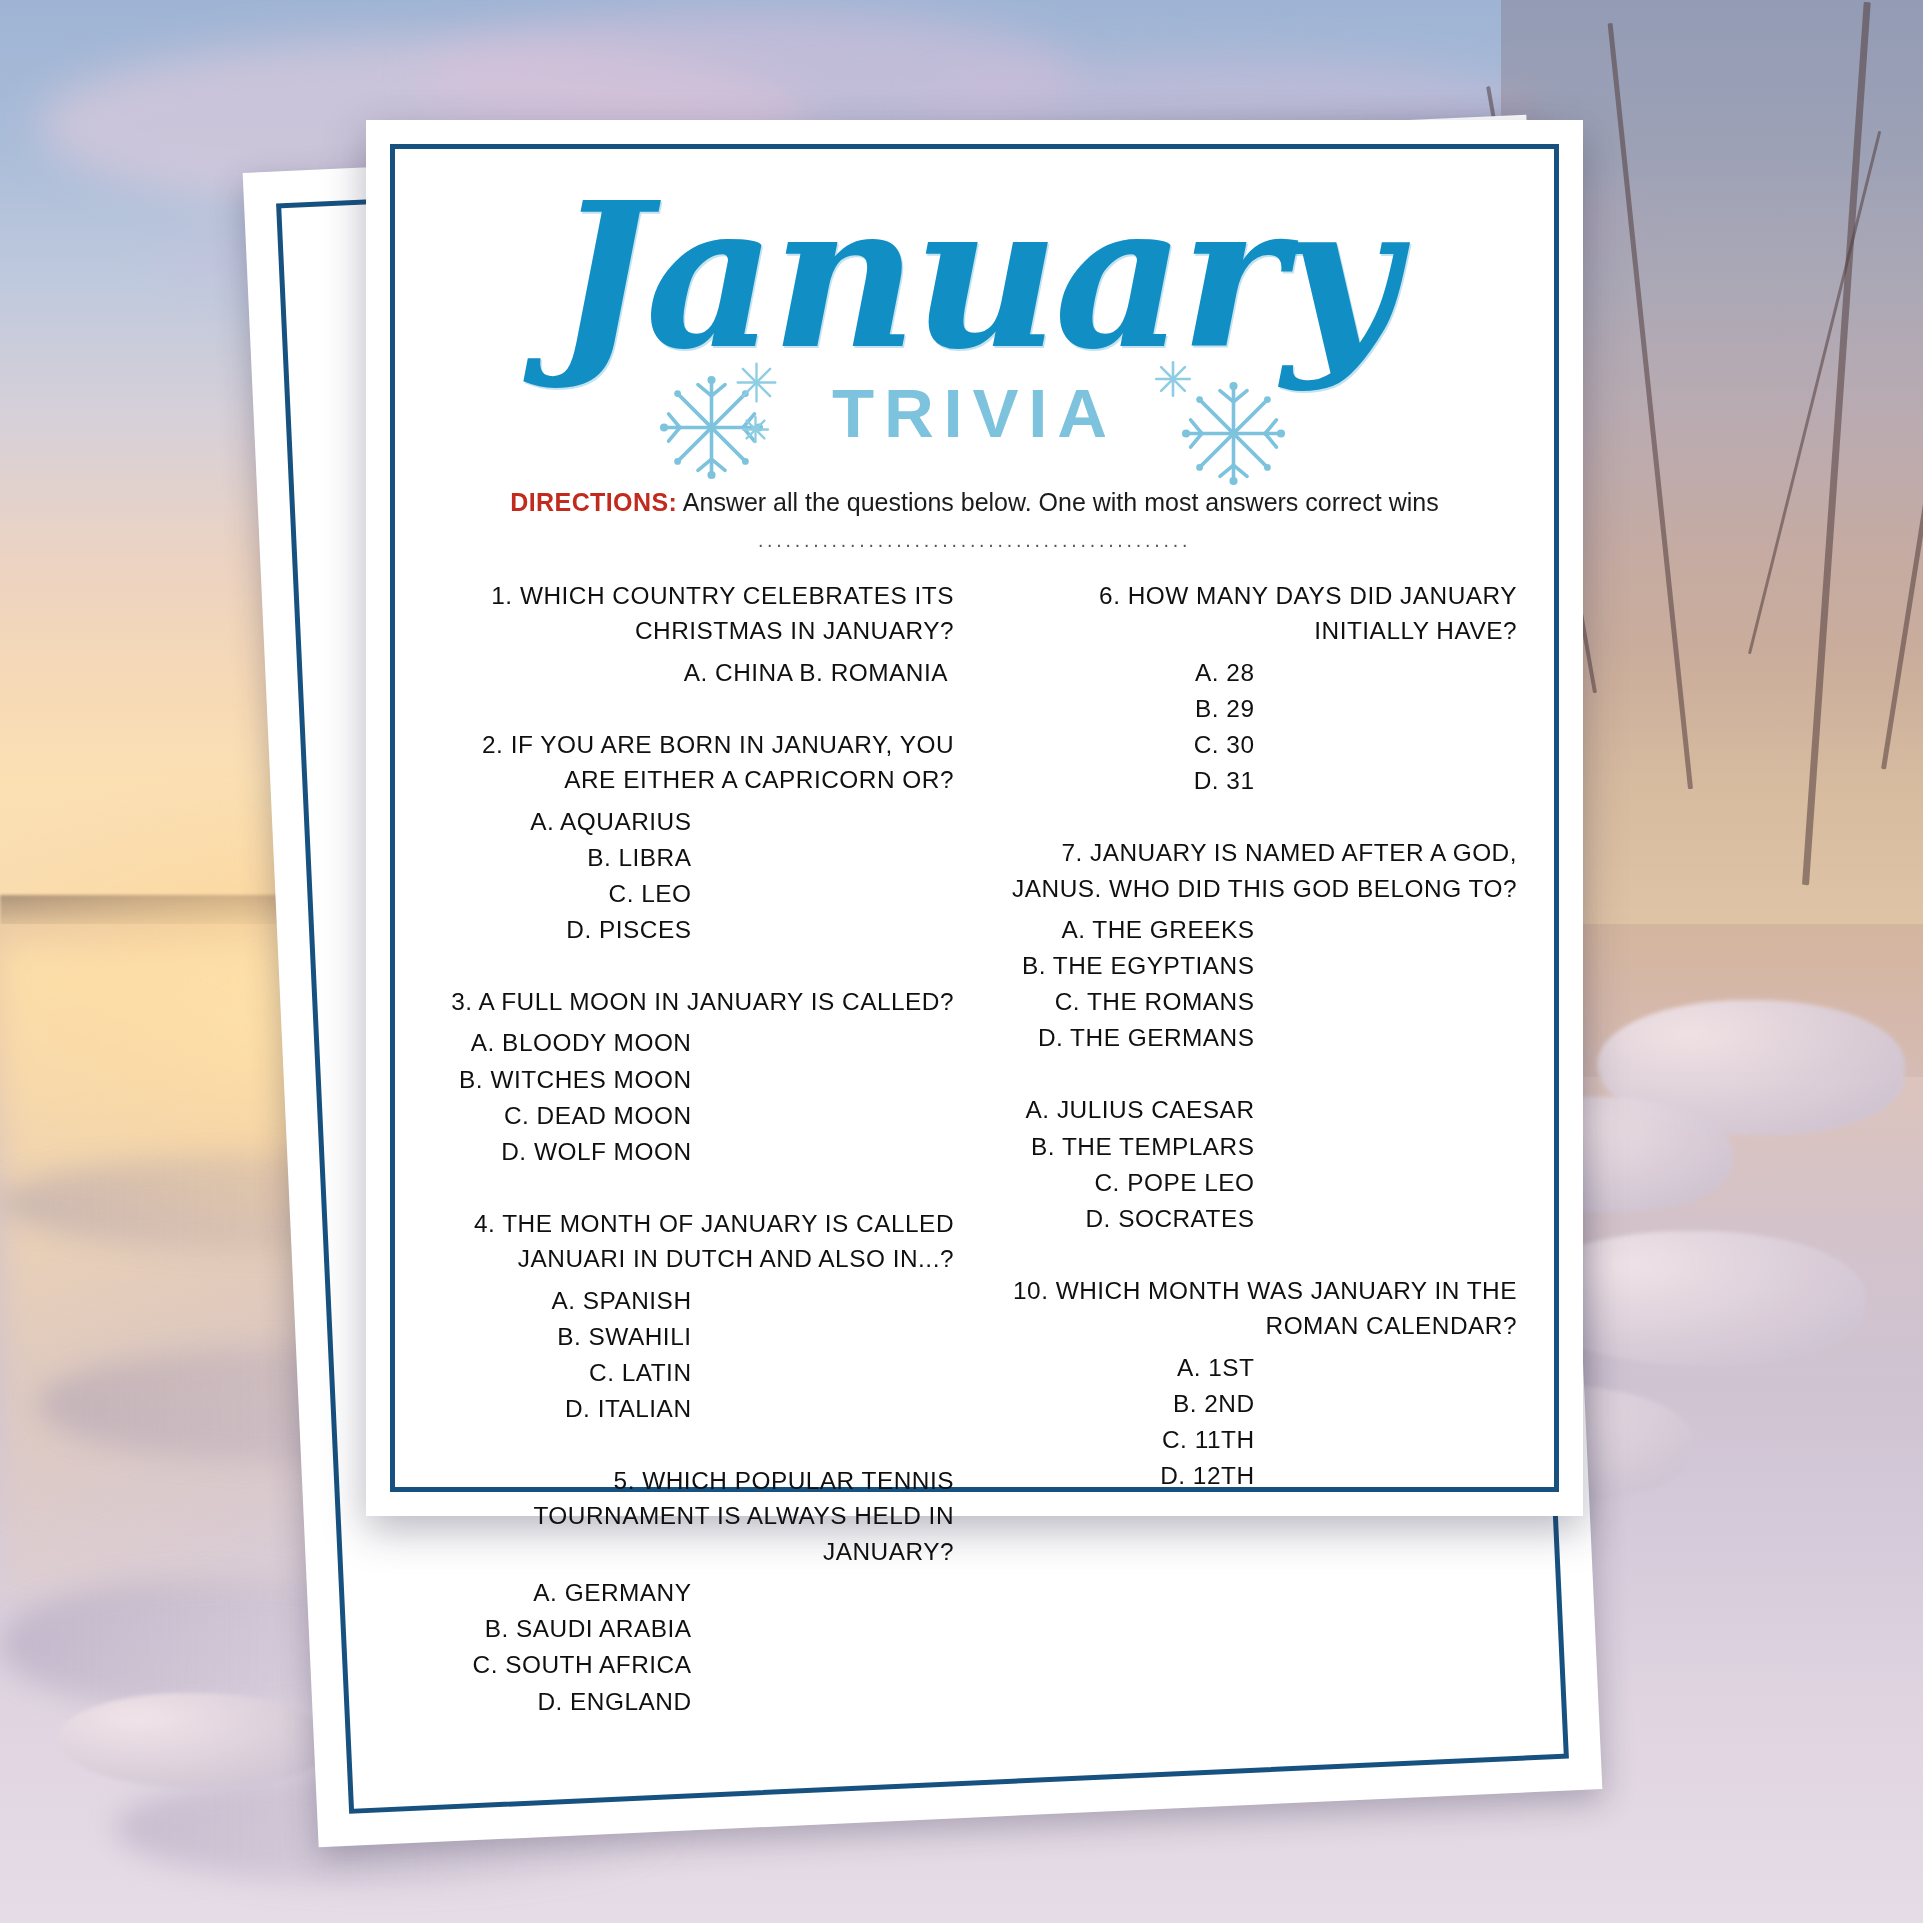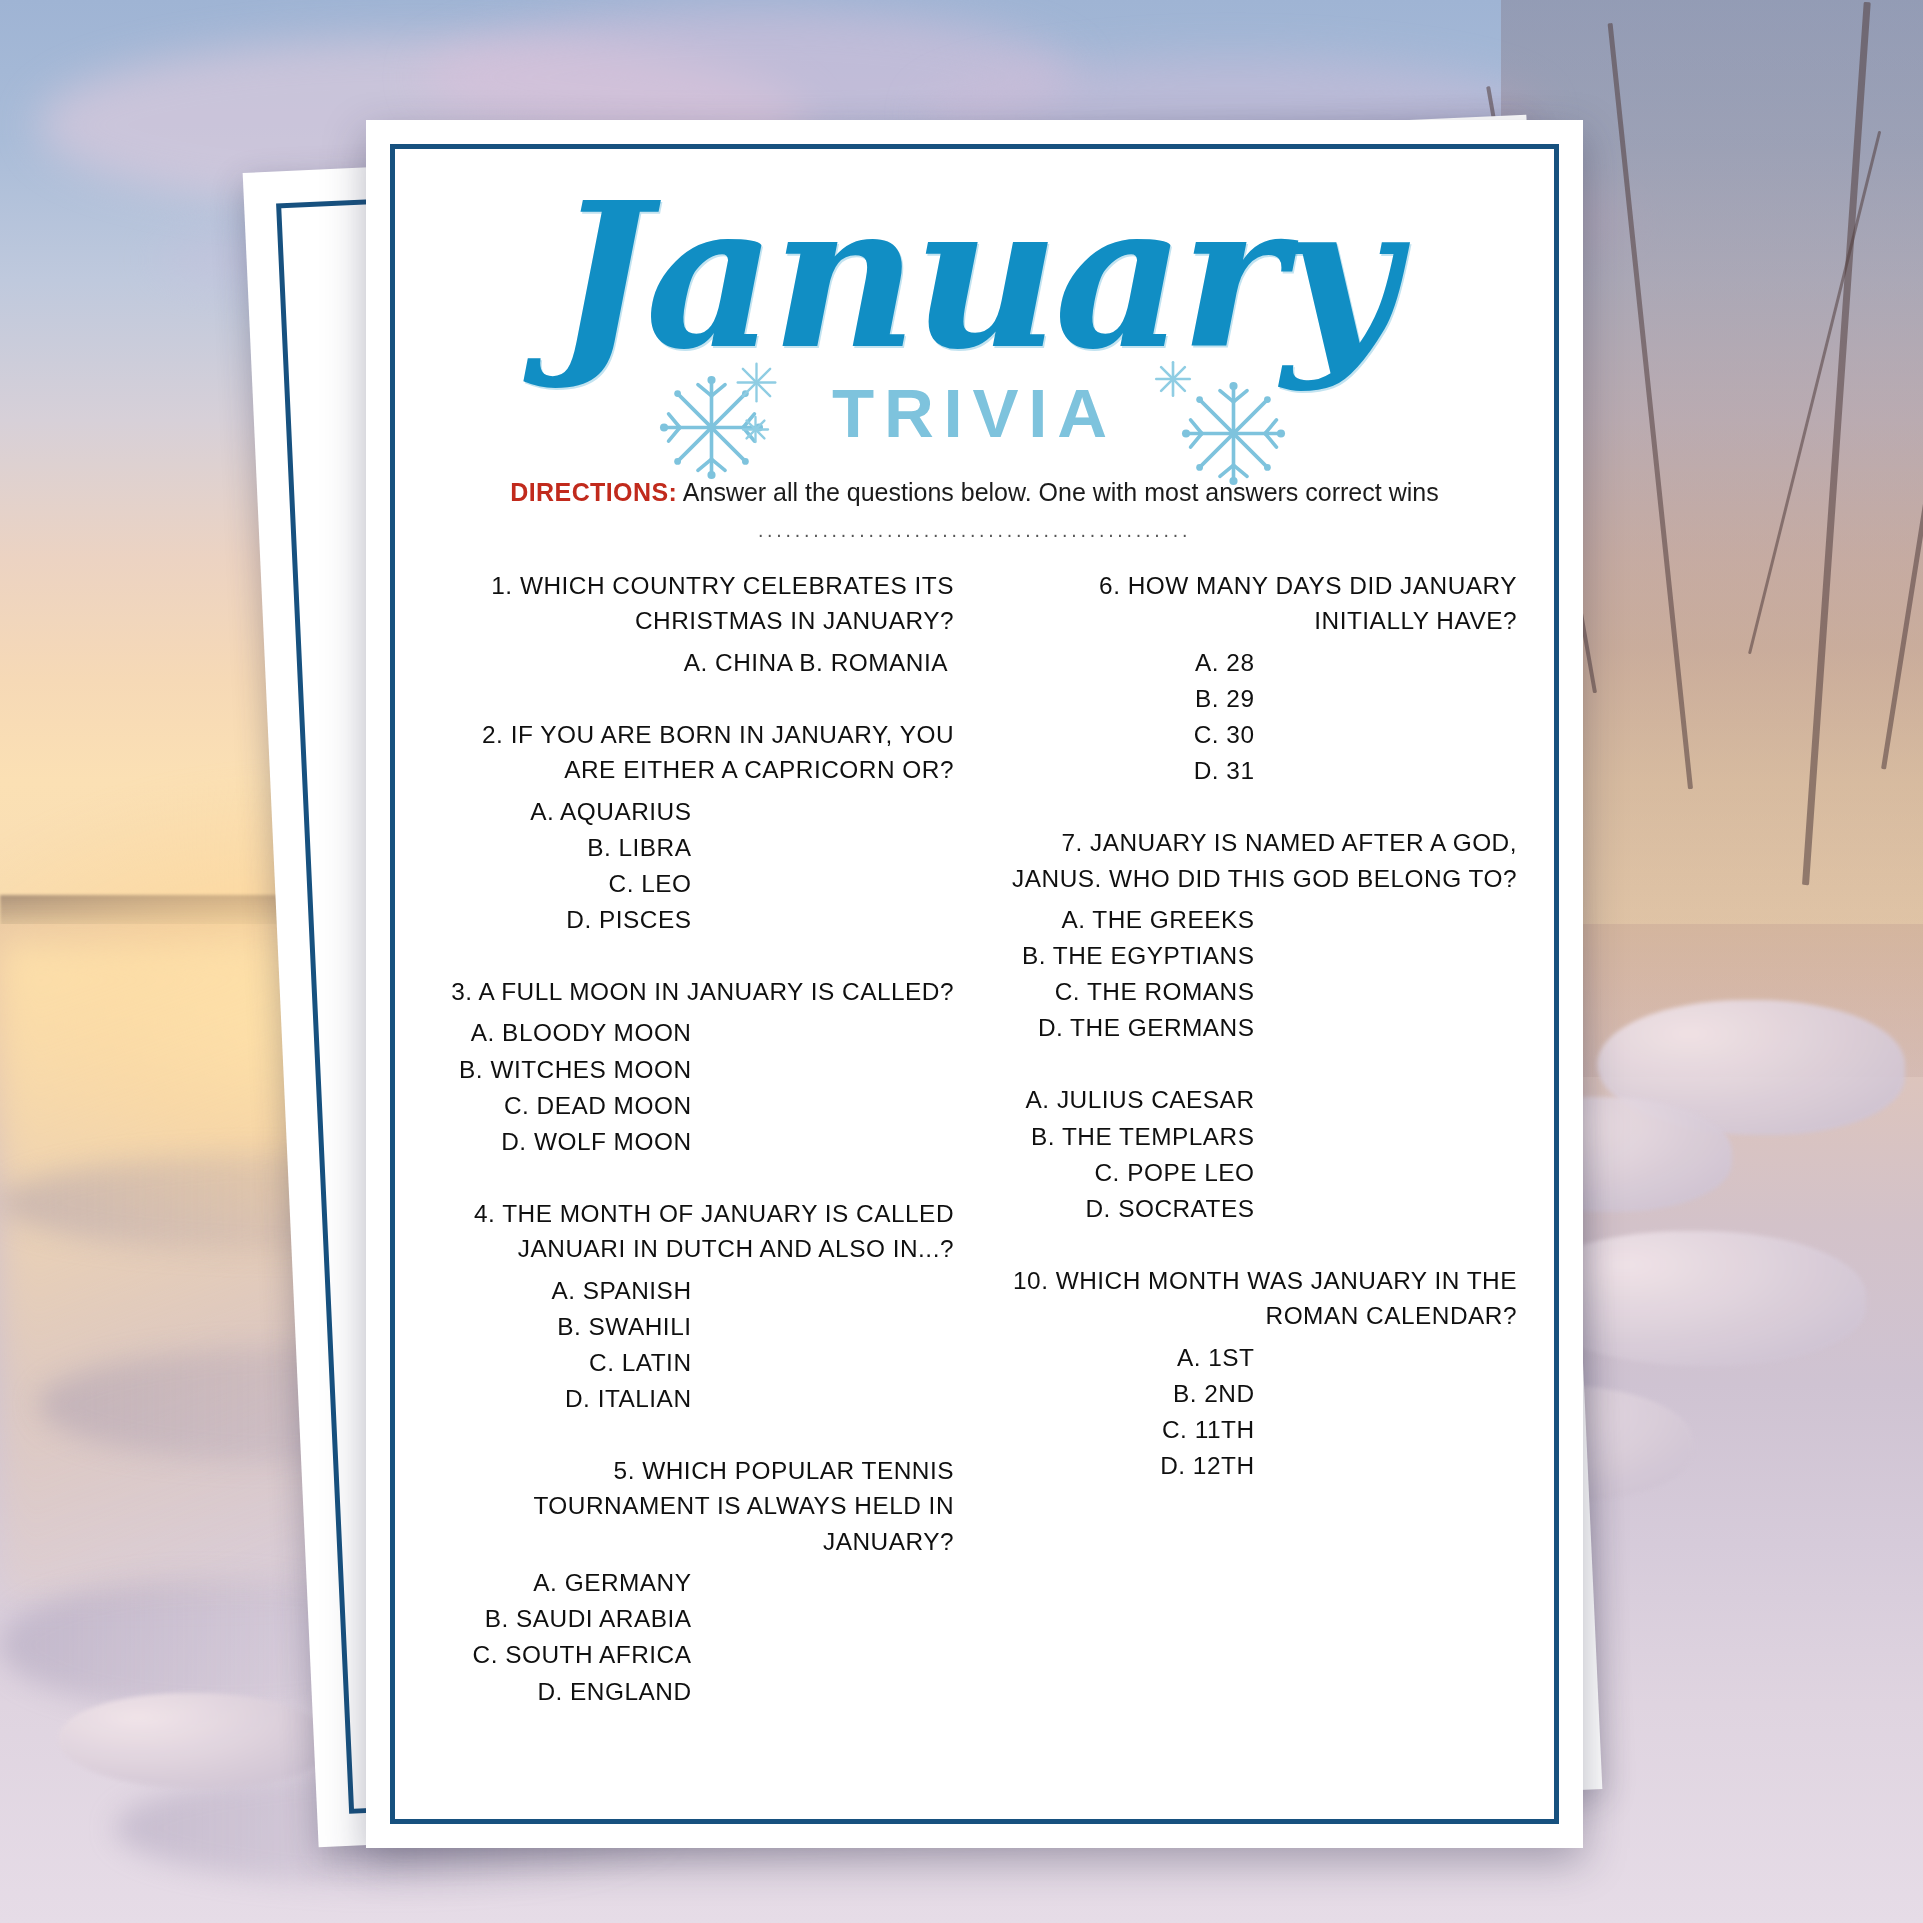--- a/index.html
+++ b/index.html
@@ -121,21 +121,21 @@
     position: absolute;
     inset: 32px;
     border: 5.3px solid #17517f;
   }
 
   #sheet-front {
     position: absolute;
     left: 366px;
     top: 120px;
     width: 1217px;
-    height: 1728px;
+    height: 1396px;
     background: #ffffff;
     box-shadow: 0 13.5px 39px rgba(40,40,70,.34);
   }
   #sheet-front .inner-border {
     position: absolute;
     inset: 24px;
     border: 5.3px solid #17517f;
     pointer-events: none;
   }
   .page-content {
@@ -171,21 +171,21 @@
     letter-spacing: 9.8px;
     color: #7ec3dd;
     font-weight: bold;
   }
   .flakewrap { width: 143px; height: 113px; position: relative; }
   .flakewrap svg { position: absolute; }
 
   
   .directions {
     text-align: center;
-    margin-top: 8px;
+    margin-top: 18px;
     font-size: 25px;
     color: #1b1b1b;
     font-family: "Liberation Sans", sans-serif;
   }
   .directions .label {
     color: #c12a1c;
     font-weight: bold;
     letter-spacing: 0.4px;
   }
   .dots {

